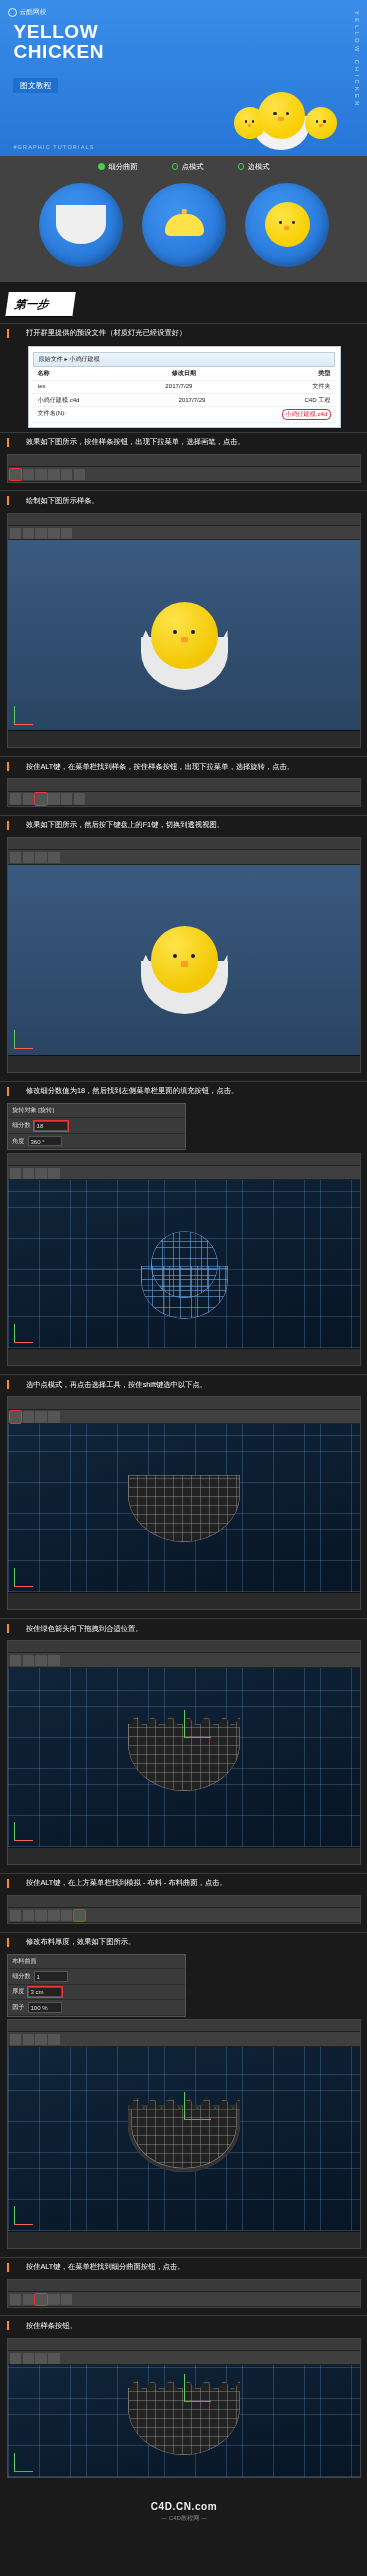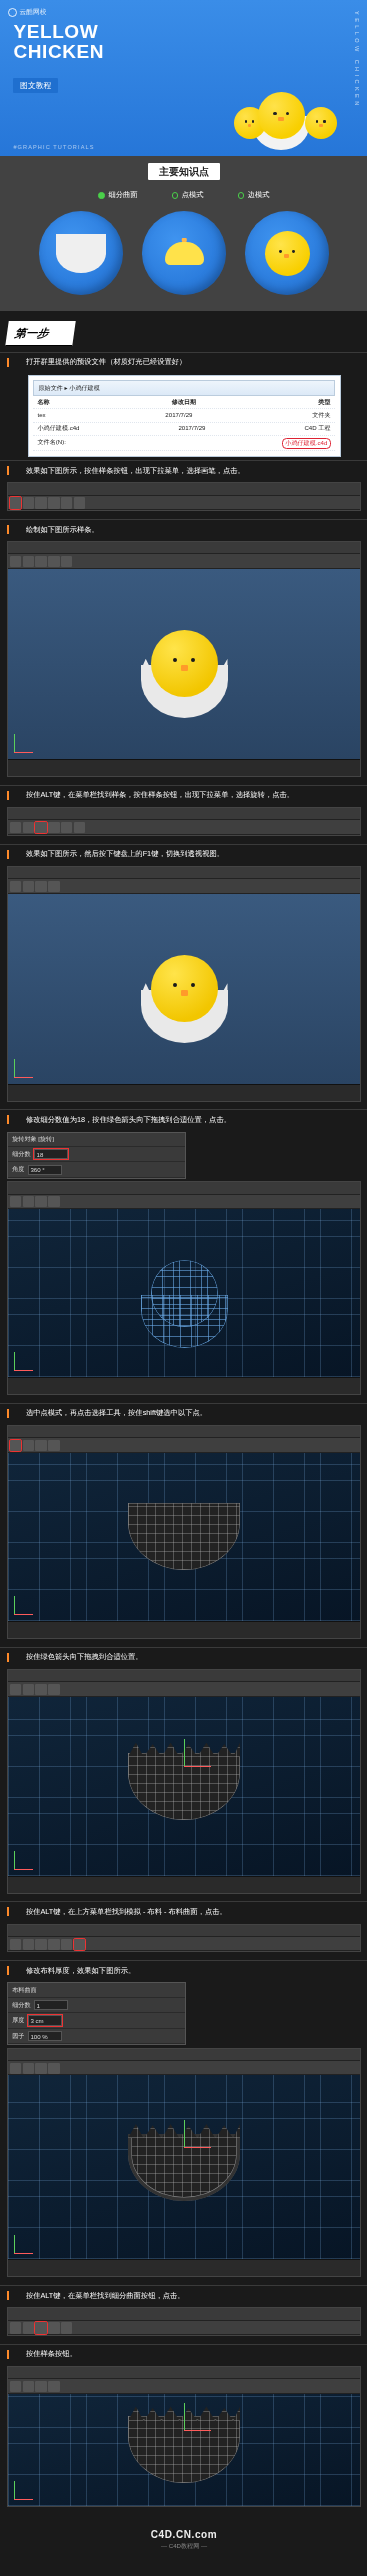--- a/index.html
+++ b/index.html
@@ -244,23 +244,20 @@
       <div class="head">
           <span class="eye l"></span>
           <span class="eye r"></span>
           <span class="beak"></span>
         </div>
     </div>
   </div>
 </div>
 
 <div class="kp-wrap">
-  <div class="kp-title">
-    <span>主要知识点</span>
-  </div>
   <div class="kp-modes">
     <div class="kp-mode">
       <span class="kp-dot active"></span>
       <span>细分曲面</span>
     </div>
     <div class="kp-mode">
       <span class="kp-dot"></span>
       <span>点模式</span>
     </div>
     <div class="kp-mode">
@@ -396,21 +393,21 @@
         </div>
       <div class="shell"></div>
     </div>
     <div class="axis"></div>
   </div>
   <div class="timeline"></div>
 </div>
 
 <div class="instr">
   <span class="bar"></span>
-  <span>修改细分数值为18，按住绿色箭头向下拖拽到合适位置，点击。</span>
+  <span>修改细分数值为18，然后找到左侧菜单栏里面的填充按钮，点击。</span>
 </div>
 <div class="panel-fragment">
   <div class="row">旋转对象 [旋转]</div>
   <div class="row">
     <span>细分数</span>
     <input class="hl-red" value="18" style="">
   </div>
   <div class="row">
     <span>角度</span>
     <input value="360 °" style="">

